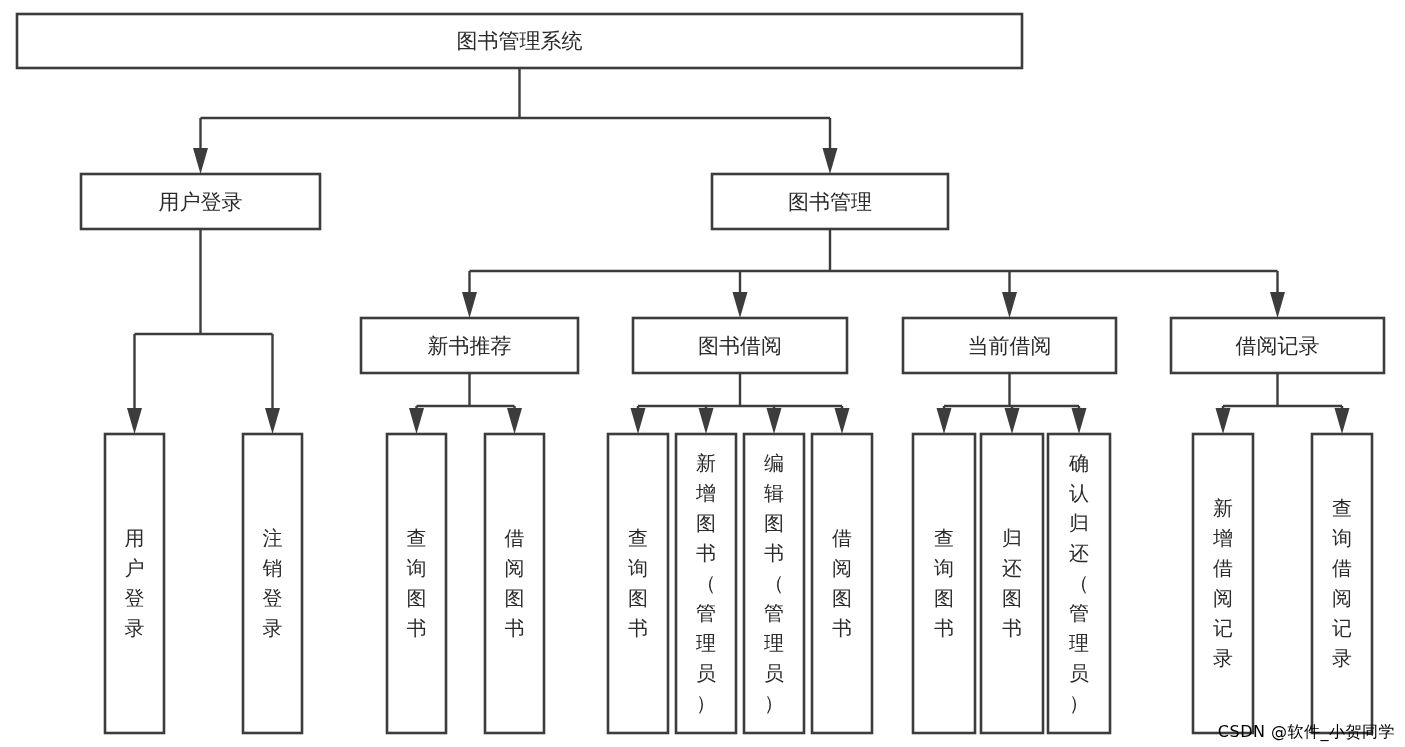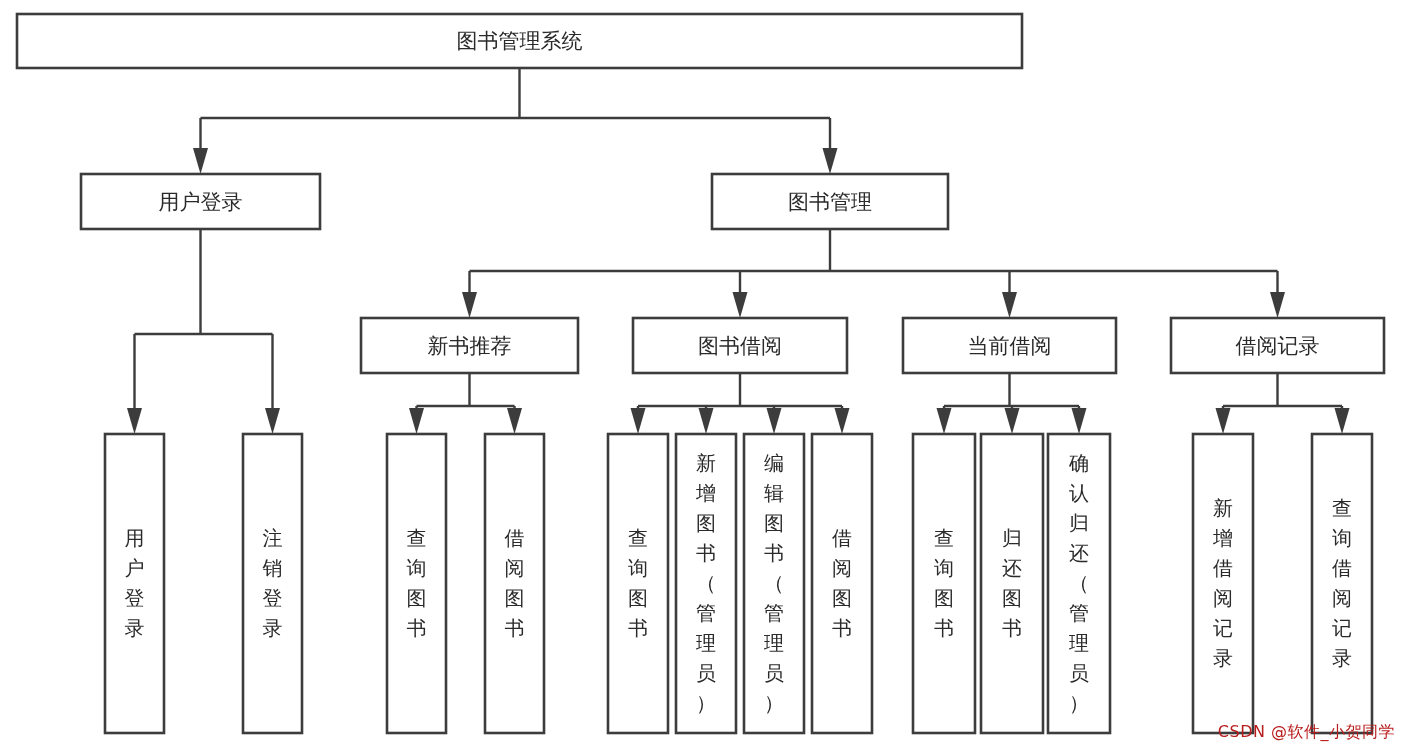--- a/index.html
+++ b/index.html
@@ -47,21 +47,21 @@
   }
   .node-label.vertical{
     font-size:20px;
   }
   .watermark{
     position:absolute;
     right:10px;
     bottom:4px;
     font-family:"DejaVu Sans","Liberation Sans",sans-serif;
     font-size:16px;
-    color:#b91c1c;
+    color:#000000;
     letter-spacing:0.5px;
     user-select:none;
     pointer-events:none;
   }
 </style>
 </head>
 <body>
 
 <div id="canvas">
   <svg id="diagram-svg" viewBox="0 0 1405 747">

